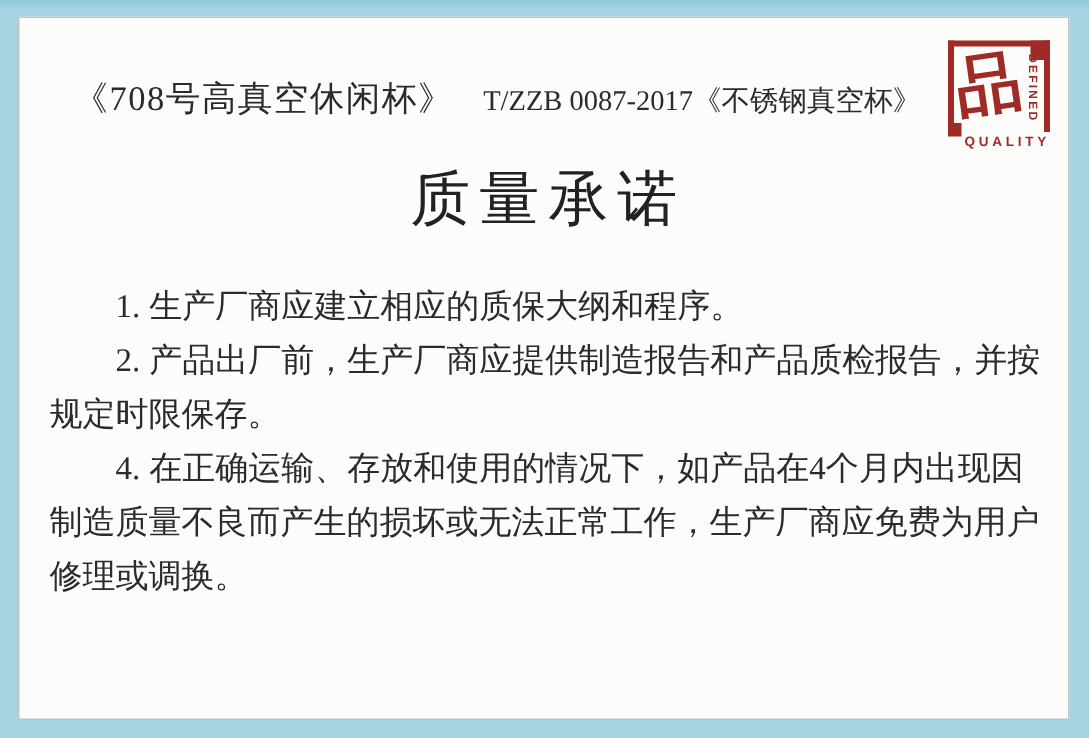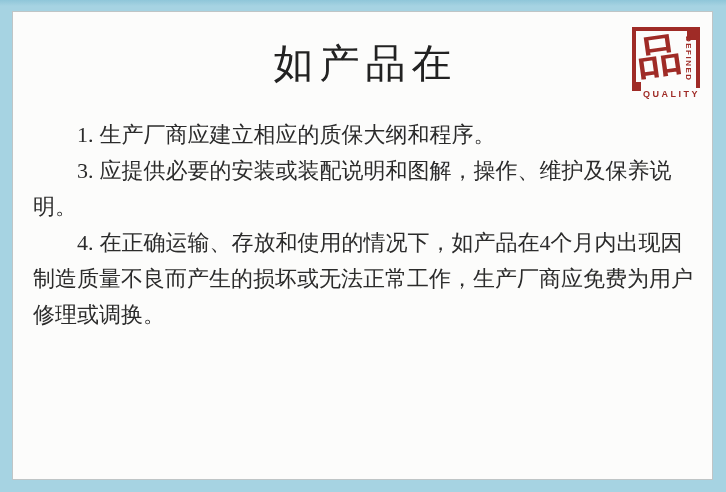--- a/index.html
+++ b/index.html
@@ -51,37 +51,41 @@
     position:absolute;left:11px;bottom:0;
     font-family:Liberation Sans, sans-serif;
     font-size:9px;letter-spacing:2.5px;color:#9f2b26;font-weight:bold;white-space:nowrap;
   }
 </style>
 </head>
 <body>
 
 <div class="card">
 
+  <div class="header">
+    <span class="header-left">《708号高真空休闲杯》</span>
+    <span class="header-right">T/ZZB 0087-2017《不锈钢真空杯》</span>
+  </div>
 
   <div class="logo">
     <div class="logo-frame"></div>
     <div class="logo-corner-tr"></div>
     <div class="logo-corner-bl"></div>
     <div class="logo-glyph">品</div>
     <div class="logo-defined">DEFINED</div>
     <div class="logo-quality">QUALITY</div>
   </div>
 
-  <h1 class="title">如产品在</h1>
+  <h1 class="title">质量承诺</h1>
 
   <div class="content">
     <p>
       <span class="num">1.</span><span>生产厂商应建立相应的质保大纲和程序。</span>
     </p>
     <p>
-      <span class="num">3.</span><span>应提供必要的安装或装配说明和图解，操作、维护及保养说明。</span>
+      <span class="num">2.</span><span>产品出厂前，生产厂商应提供制造报告和产品质检报告，并按规定时限保存。</span>
     </p>
     <p>
       <span class="num">4.</span><span>在正确运输、存放和使用的情况下，如产品在4个月内出现因制造质量不良而产生的损坏或无法正常工作，生产厂商应免费为用户修理或调换。</span>
     </p>
   </div>
 
 </div>
 
 </body></html>

